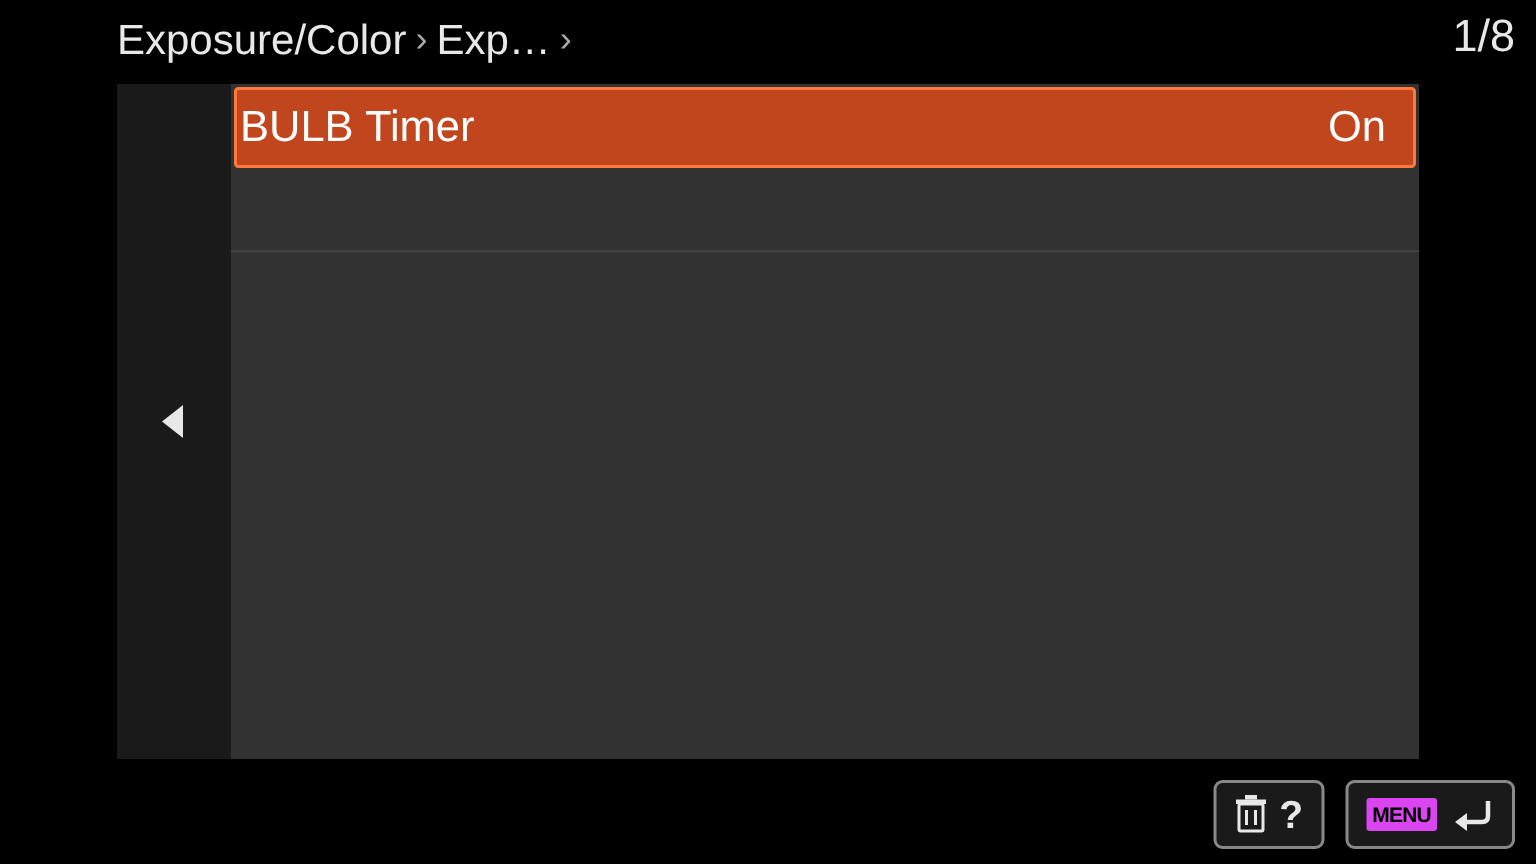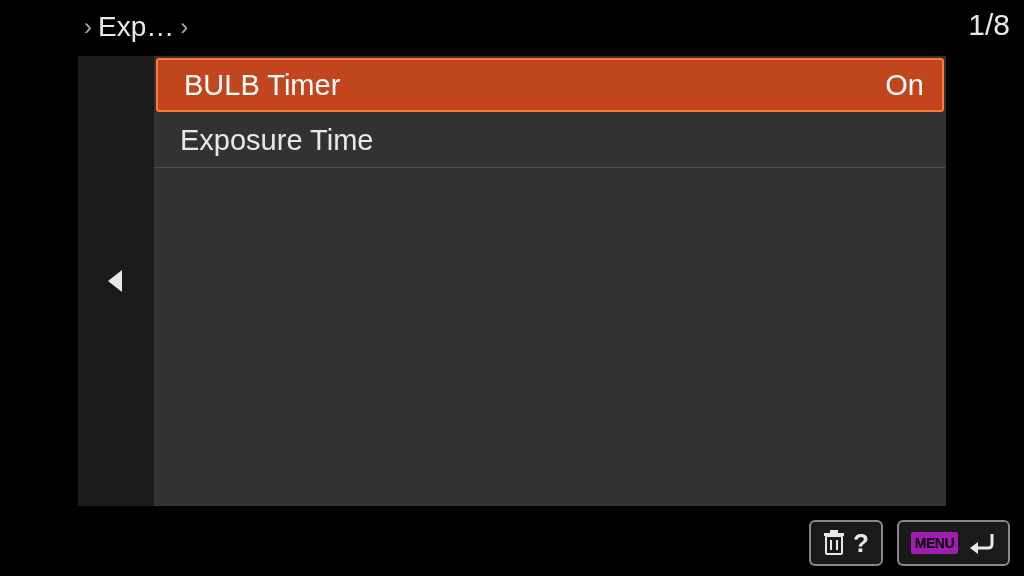--- a/index.html
+++ b/index.html
@@ -67,21 +67,21 @@
       border-top: 11px solid transparent;
       border-bottom: 11px solid transparent;
       border-right: 14px solid #e8e8e8;
       cursor: pointer;
     }
     .menu-row {
       height: 54px;
       display: flex;
       align-items: center;
       justify-content: space-between;
-      padding: 0 18px 0 26px;
+      padding: 0 18px 0 2px;
       font-size: 29px;
       border-bottom: 1px solid #4a4a4a;
       cursor: pointer;
     }
     .menu-row.selected {
       background: #c1461e;
       border: 2px solid #ff7a3a;
       border-radius: 3px;
       margin: 2px;
       color: #fff;
@@ -118,50 +118,50 @@
     }
     .trash-icon svg, .return-icon svg {
       display: block;
     }
     .qmark {
       color: #e8e8e8;
       font-size: 26px;
       font-weight: bold;
     }
     .menu-label {
-      background: #a21caf;
+      background: #d946ef;
       color: #000;
       font-size: 14px;
       font-weight: bold;
       padding: 3px 4px;
       border-radius: 2px;
       letter-spacing: -0.5px;
     }
   </style>
 </head>
 <body>
 
 <div class="breadcrumb">
+  <span class="crumb">Exposure/Color</span>
   <span class="sep">›</span>
   <span class="crumb">Exp…</span>
   <span class="sep">›</span>
 </div>
 
 <div class="page-counter">1/8</div>
 
 <div class="left-gutter"></div>
 <div class="back-arrow"></div>
 
 <div class="menu-panel">
   <div class="menu-row selected">
     <span class="label">BULB Timer</span>
     <span class="value">On</span>
   </div>
   <div class="menu-row">
-    <span class="label">Exposure Time</span>
   </div>
 </div>
 
 <div class="bottom-bar">
   <div class="bottom-btn">
     <span class="trash-icon">
       <svg width="22" height="26" viewBox="0 0 22 26">
         <rect x="3" y="6" width="16" height="18" rx="1" fill="none" stroke="#e8e8e8" stroke-width="2"></rect>
         <rect x="1" y="3" width="20" height="3" fill="#e8e8e8"></rect>
         <rect x="7" y="0" width="8" height="3" fill="#e8e8e8"></rect>

